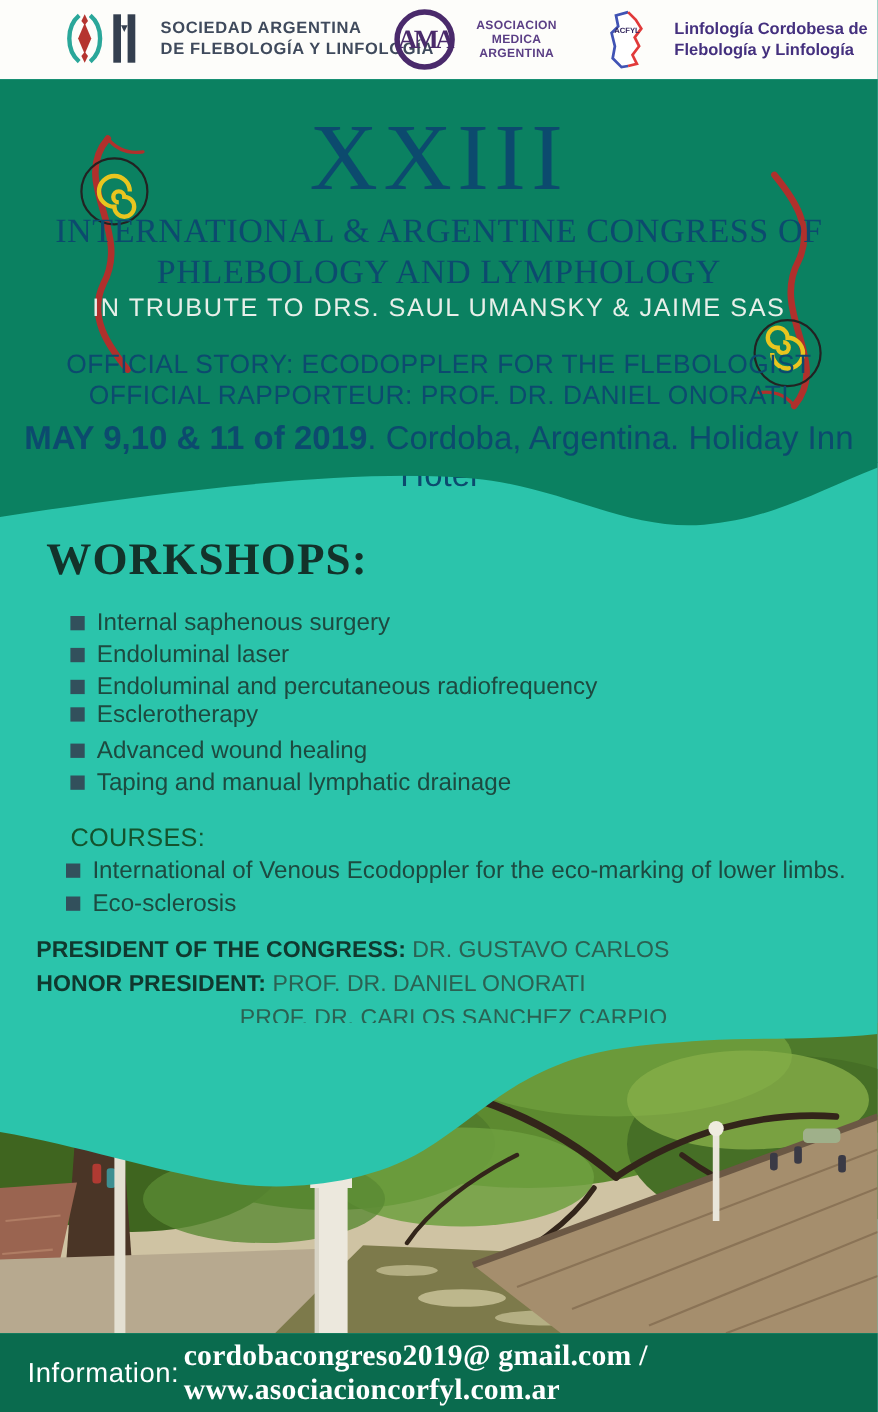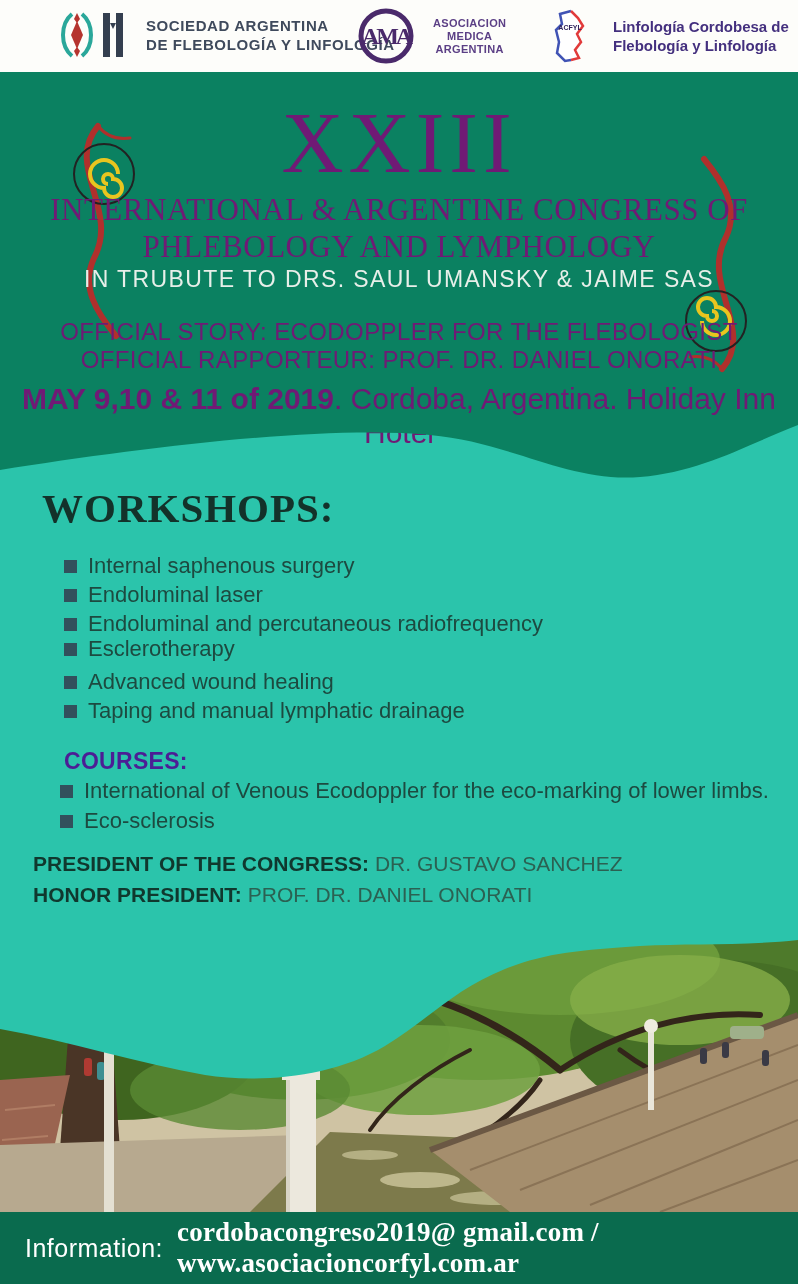--- a/index.html
+++ b/index.html
@@ -9,41 +9,41 @@
 
   
   .topbar{left:0;top:0;width:798px;height:72px;background:#fdfdfa;}
   .logo{display:flex;align-items:center;gap:19px;}
   .safyl-text{font-size:15px;font-weight:bold;color:#3f4a5c;letter-spacing:.6px;line-height:19px;}
   .ama-text{font-size:11px;font-weight:bold;color:#5b3f85;text-align:center;line-height:13px;letter-spacing:.3px;}
   .acfyl-text{font-size:15px;font-weight:bold;color:#44307e;line-height:19px;}
 
   
   .hero-bg{left:0;top:72px;width:798px;height:349px;background:#0b8161;}
-  .hero-text{left:0;top:0;width:798px;text-align:center;color:#701a75;}
+  .hero-text{left:0;top:0;width:798px;text-align:center;color:#0c4a6e;}
   .edition{top:98px;font-family:"Liberation Serif",serif;font-size:86px;letter-spacing:5px;line-height:90px;}
   .h-line{font-family:"Liberation Serif",serif;font-size:31px;letter-spacing:.5px;}
   .tribute{font-size:23px;letter-spacing:1.4px;color:#e7efe9;}
   .official{font-size:24px;font-weight:500;letter-spacing:.4px;}
   .dateline{font-size:30px;}
   .dateline b{font-weight:bold;}
 
   
   .workshops-heading{left:30px;top:484px;font-family:"Liberation Serif",serif;font-weight:bold;
                      font-size:41px;color:#13322a;letter-spacing:1px;margin-left:12px;}
   .bullet-item{left:32px;height:26px;display:flex;align-items:center;gap:11px;
                font-size:22px;color:#1d4a40;margin-left:32px;}
   .sq{width:13px;height:13px;background:#32505c;flex:0 0 auto;}
-  .courses-heading{left:64px;top:748px;font-size:23px;font-weight:bold;color:#4c1d95;letter-spacing:.3px;}
+  .courses-heading{left:64px;top:748px;font-size:23px;font-weight:normal;color:#14532d;letter-spacing:.3px;}
   .committee-row{font-size:21px;color:#2b6152;}
   .committee-row b{color:#10382e;}
 
   
   .footer{left:0;top:1212px;width:798px;height:72px;background:#0a6b4e;color:#fff;
-          display:flex;align-items:center;padding-left:25px;box-sizing:border-box;gap:14px;}
+          display:flex;align-items:center;padding-left:25px;box-sizing:border-box;gap:4px;}
   .footer-label{font-size:25px;letter-spacing:.5px;}
   .footer-contact{font-family:"Liberation Serif",serif;font-weight:bold;font-size:27px;letter-spacing:.2px;}
 </style>
 </head>
 <body>
 
 <div class="poster">
 
   <div class="abs topbar">
 
@@ -153,25 +153,29 @@
     <span class="sq"></span>
     <span>International of Venous Ecodoppler for the eco-marking of lower limbs.</span>
   </div>
   <div class="abs bullet-item" style="top:808px;left:28px;">
     <span class="sq"></span>
     <span>Eco-sclerosis</span>
   </div>
 
   <div class="abs committee-row" style="left:33px;top:852px;">
     <b>PRESIDENT OF THE CONGRESS:</b>
-    <span>DR. GUSTAVO SANCHEZ</span>
+    <span>DR. GUSTAVO CARLOS</span>
   </div>
   <div class="abs committee-row" style="left:33px;top:883px;">
     <b>HONOR PRESIDENT:</b>
     <span>PROF. DR. DANIEL ONORATI</span>
+  </div>
+  <div class="abs committee-row" style="left:218px;top:914px;">
+    <b></b>
+    <span>PROF. DR. CARLOS SANCHEZ CARPIO</span>
   </div>
   <div class="abs committee-row" style="left:33px;top:945px;">
     <b>GENERAL SECRETARY:</b>
     <span>DR. MARCELO MORALES</span>
   </div>
 
   <svg class="abs" style="left:0;top:930px;" width="798" height="282" viewBox="0 0 798 282">
     <rect x="0" y="0" width="798" height="282" fill="#cfc3a3"></rect>
 
     <rect x="600" y="60" width="198" height="60" fill="#d8cdb0"></rect>

